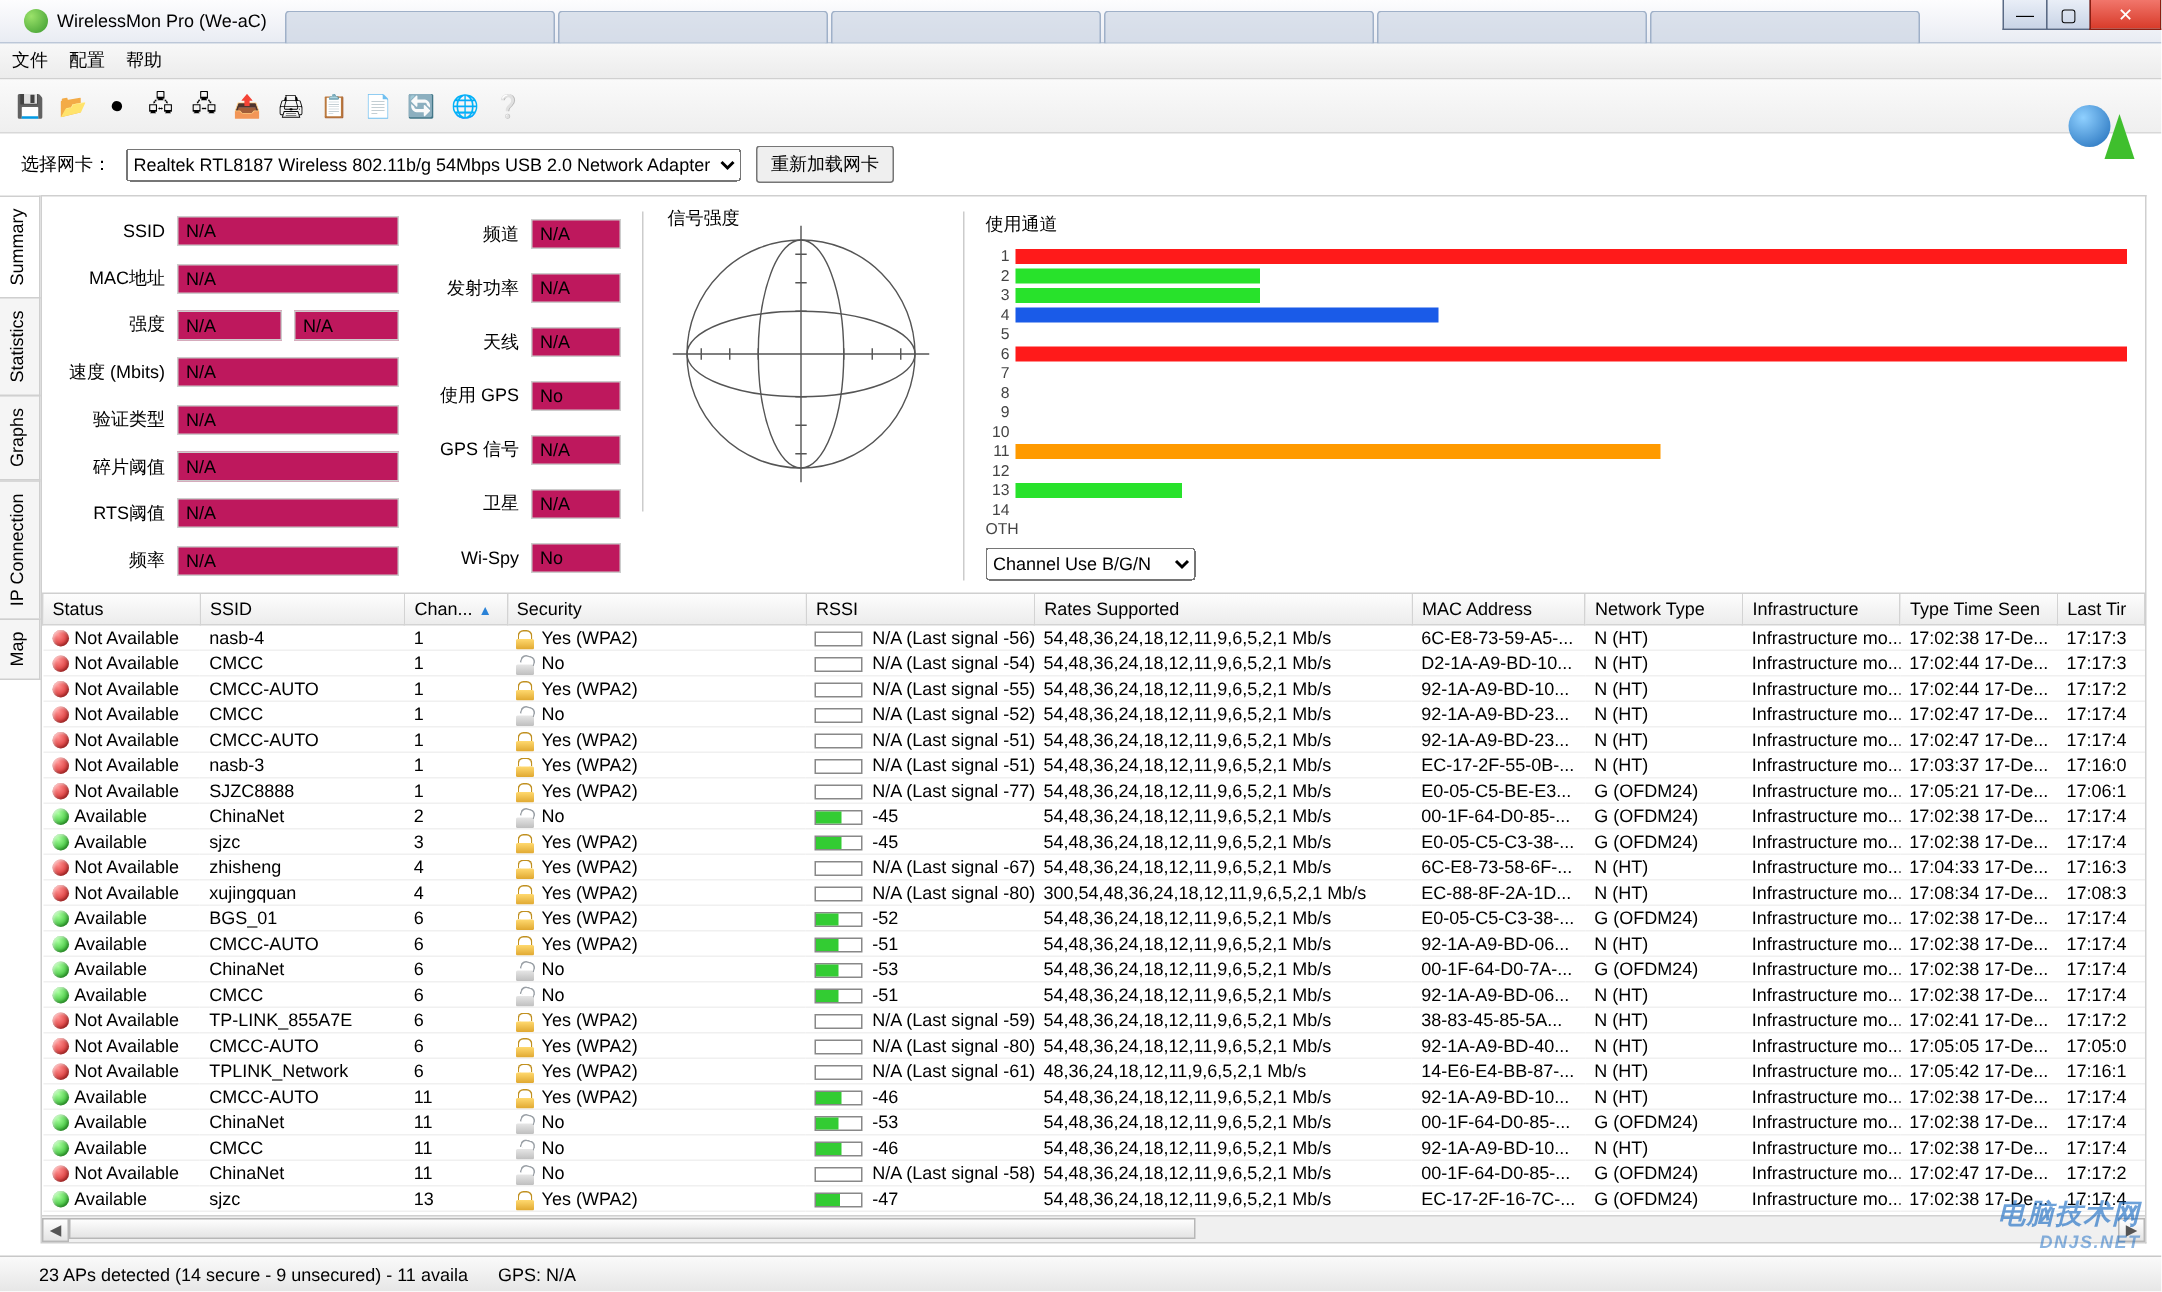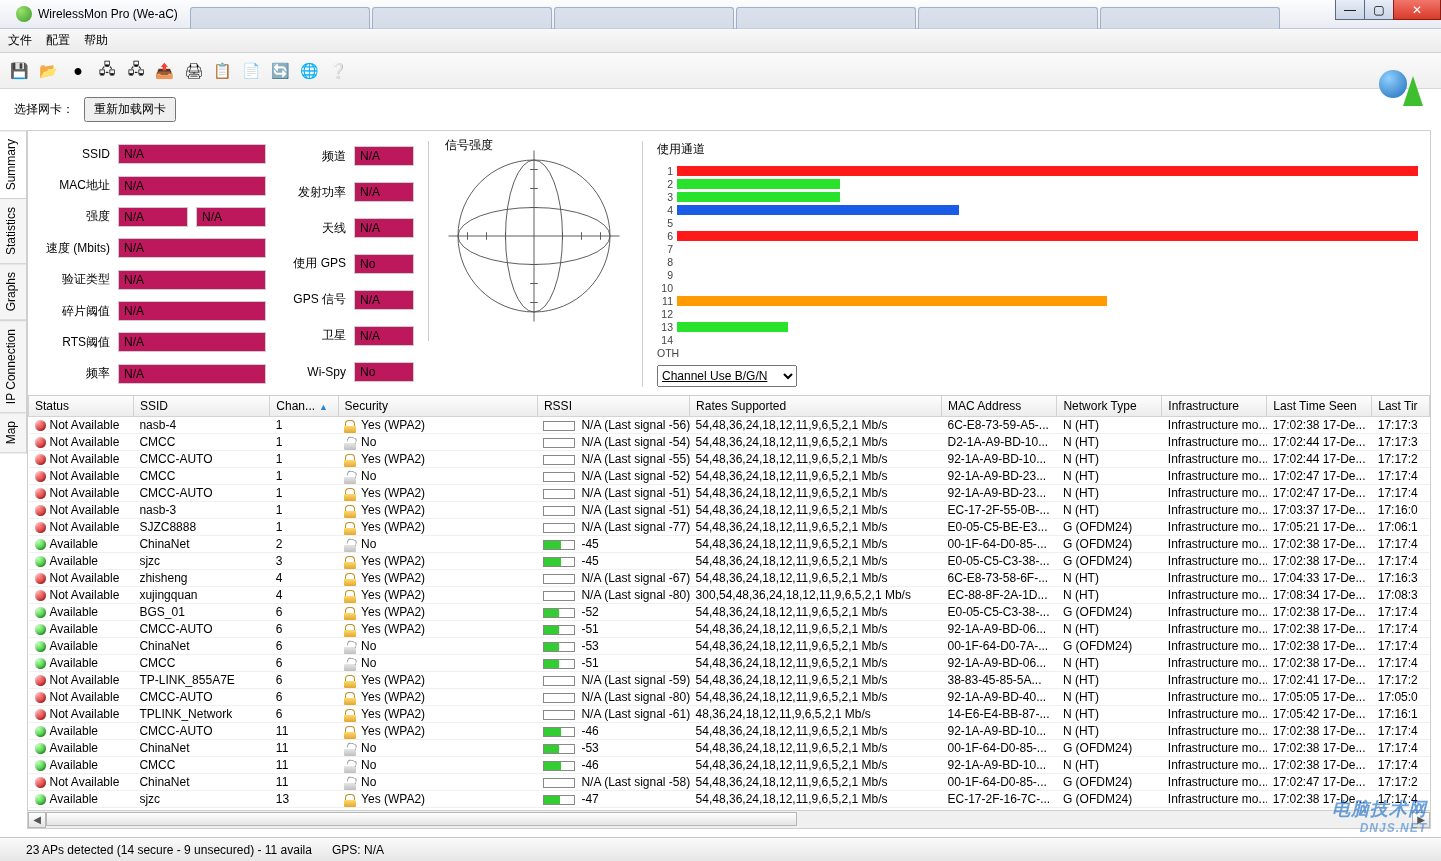--- a/index.html
+++ b/index.html
@@ -60,21 +60,21 @@
 .channels { flex:1; border-left:1px solid #ccc; padding-left:14px; position:relative; }
 .channels .ctitle { margin-bottom:6px; }
 .chan-row { display:flex; align-items:center; height:13px; }
 .chan-row .num { width:20px; text-align:right; font-size:10.5px; color:#444; padding-right:4px; }
 .chan-row .track { flex:1; height:12px; position:relative; }
 .bar { position:absolute; top:1px; height:10px; }
 .bar.red { background:#ff1a1a; }
 .bar.green { background:#28e22b; }
 .bar.blue { background:#1a5be8; }
 .bar.orange { background:#ff9a00; }
-.chan-select { margin-top:6px; width:140px; font-size:12px; height:22px;text-decoration:underline; }
+.chan-select { margin-top:6px; width:140px; font-size:12px; height:22px; }
 
 
 .table-wrap { flex:1; overflow:auto; border-top:1px solid #cfcfcf; position:relative; }
 table { border-collapse:collapse; width:100%; font-size:12px; table-layout:fixed; }
 thead th { background:linear-gradient(#fdfdfd,#ececec); border:1px solid #d3d3d3; border-top:none; padding:3px 6px; text-align:left; font-weight:normal; white-space:nowrap; overflow:hidden; position:sticky; top:0; }
 thead th .sort { color:#2a82d7; font-size:9px; margin-left:4px; }
 tbody td { border-bottom:1px solid #f0f0f0; padding:1px 6px; white-space:nowrap; overflow:hidden; height:17px; }
 .dot { display:inline-block; width:11px; height:11px; border-radius:50%; margin-right:4px; vertical-align:middle; box-shadow: inset -1px -1px 2px rgba(0,0,0,.3), inset 1px 1px 2px rgba(255,255,255,.6); }
 .dot.r { background:radial-gradient(circle at 35% 30%,#ff8d8d,#c81212); }
 .dot.g { background:radial-gradient(circle at 35% 30%,#a4ff9a,#10a510); }
@@ -134,20 +134,23 @@
   <div class="tbtn">🖨</div>
   <div class="tbtn">📋</div>
   <div class="tbtn">📄</div>
   <div class="tbtn">🔄</div>
   <div class="tbtn">🌐</div>
   <div class="tbtn">❔</div>
 </div>
 
 <div class="adapter-row">
   <label>选择网卡：</label>
+  <select>
+    <option>Realtek RTL8187 Wireless 802.11b/g 54Mbps USB 2.0 Network Adapter</option>
+  </select>
   <button>重新加载网卡</button>
   <div class="logo-wifi">
     <div class="globe"></div>
       <div class="ant"></div>
   </div>
 </div>
 
 <div class="content">
   <div class="sidetabs">
     <div class="stab active">Summary</div>
@@ -328,21 +331,21 @@
             <tr id="thead-row">
               <th>Status</th>
               <th>SSID</th>
               <th>Chan...<span class="sort">▲</span></th>
               <th>Security</th>
               <th>RSSI</th>
               <th>Rates Supported</th>
               <th>MAC Address</th>
               <th>Network Type</th>
               <th>Infrastructure</th>
-              <th>Last Time Seen</th>
+              <th>Type Time Seen</th>
               <th>Last Tir</th>
             </tr>
           </thead>
         <tbody id="tbody">
             <tr>
               <td><span class="dot r"></span>Not Available</td>
               <td>nasb-4</td>
               <td>1</td>
               <td><span class="lock"></span>Yes (WPA2)</td>
               <td><span class="rssi-bar empty"><span class="fill" style="width: 0%;"></span></span>N/A (Last signal -56)</td>

